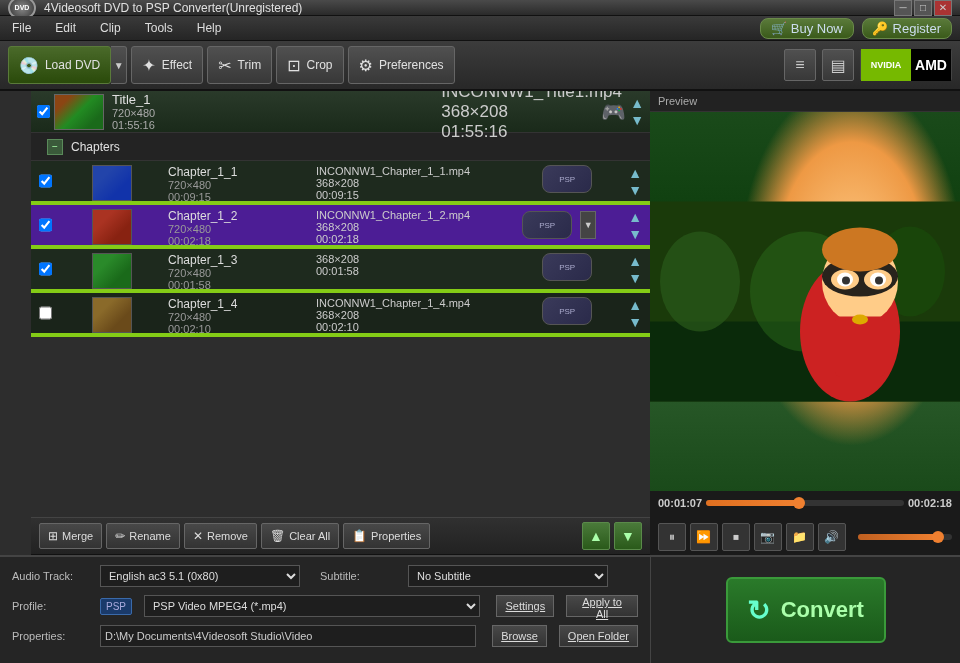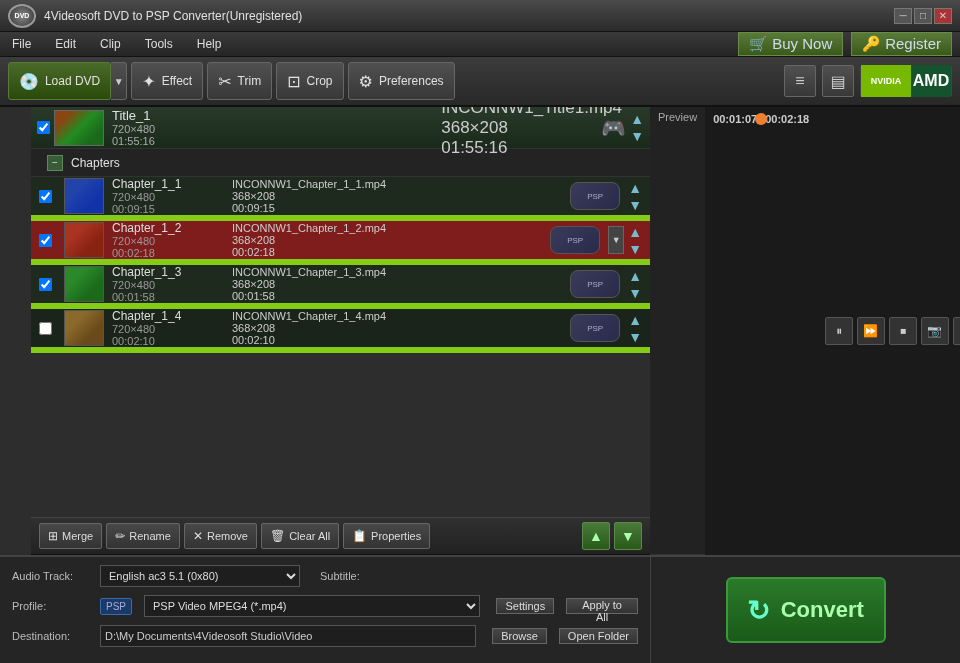--- a/index.html
+++ b/index.html
@@ -1,21 +1,21 @@
 <!DOCTYPE html>
 <html><head>
   <meta charset="utf-8">
   <style>
     * { margin: 0; padding: 0; box-sizing: border-box; }
     body { width: 960px; height: 663px; background: #2d2d2d; font-family: Arial, sans-serif; font-size: 12px; color: #e0e0e0; overflow: hidden; }
 
     
     .titlebar {
       background: linear-gradient(180deg, #4a4a4a 0%, #2a2a2a 100%);
-      height: 32px; display: flex; align-items: center; padding: 0 8px;
+      height: 16px; display: flex; align-items: center; padding: 0 8px;
       border-bottom: 1px solid #111;
     }
     .titlebar .dvd-logo {
       width: 28px; height: 24px; background: radial-gradient(circle, #888 0%, #333 100%);
       border-radius: 50%; border: 2px solid #999; margin-right: 8px;
       display: flex; align-items: center; justify-content: center;
       font-size: 7px; font-weight: bold; color: #fff;
     }
     .titlebar .title { font-size: 12px; color: #e0e0e0; flex: 1; }
     .titlebar .win-btns { display: flex; gap: 2px; }
@@ -31,21 +31,21 @@
       background: linear-gradient(180deg, #3a3a3a 0%, #252525 100%);
       height: 19px; display: flex; align-items: center; padding: 12px 8px;
       border-bottom: 1px solid #111;
     }
     .menubar .menu-items { display: flex; gap: 16px; flex: 1; }
     .menubar .menu-item { font-size: 12px; color: #ddd; cursor: pointer; padding: 2px 4px; }
     .menubar .right-btns { display: flex; gap: 8px; align-items: center; }
     .buynow-btn, .register-btn {
       background: linear-gradient(180deg, #5a7a3a 0%, #3a5a1a 100%);
       border: 1px solid #6a8a4a; padding: 2px 10px; cursor: pointer;
-      color: #cde; font-size: 15px; border-radius: 0;
+      color: #cde; font-size: 13px; border-radius: 8px;
     }
 
     
     .toolbar {
       background: linear-gradient(180deg, #3c3c3c 0%, #282828 100%);
       height: 50px; display: flex; align-items: center; padding: 0 8px; gap: 4px;
       border-bottom: 2px solid #111;
     }
     .tb-btn {
       height: 38px; background: linear-gradient(180deg, #505050 0%, #383838 100%);
@@ -64,21 +64,21 @@
     .view-btn {
       width: 32px; height: 32px; background: linear-gradient(180deg, #505050 0%, #383838 100%);
       border: 1px solid #666; border-radius: 2px; cursor: pointer;
       display: flex; align-items: center; justify-content: center; font-size: 16px; color: #ccc;
     }
     .gpu-badge {
       height: 32px; background: #1a1a1a; border: 1px solid #444; border-radius: 2px;
       display: flex; align-items: center;
     }
     .nvidia-badge { background: #76b900; width: 50px; height: 32px; display: flex; align-items: center; justify-content: center; font-size: 9px; font-weight: bold; color: #fff; }
-    .amd-badge { background: #14532d; width: 40px; height: 32px; display: flex; align-items: center; justify-content: center; font-size: 16px; font-weight: bold; color: #fff; }
+    .amd-badge { background: #000000; width: 40px; height: 32px; display: flex; align-items: center; justify-content: center; font-size: 14px; font-weight: bold; color: #fff; }
 
     .title-row {
       display: flex; align-items: center; padding: 4px 6px;
       background: linear-gradient(180deg, #2a3a2a 0%, #1a2a1a 100%);
       border-bottom: 1px solid #333; height: 42px;
     }
     .title-row .check { margin-right: 4px; }
     .title-thumb { width: 50px; height: 36px; background: #555; margin-right: 8px; border: 1px solid #666; }
     .title-info { flex: 1; }
     .title-name { font-size: 13px; color: #e0e0e0; }
@@ -88,37 +88,37 @@
     .row-icon { font-size: 14px; cursor: pointer; color: #7bc; }
 
     .chapters-header {
       display: flex; align-items: center; padding: 4px 16px;
       background: #232323; border-bottom: 1px solid #333; height: 28px;
     }
     .expand-btn { width: 16px; height: 16px; background: #3a5a3a; border: 1px solid #5a8a5a; 
       display: flex; align-items: center; justify-content: center; cursor: pointer; margin-right: 8px; font-size: 10px; color: #afa; }
 
     .chapter-row {
-      display: flex; align-items: center; padding: 4px 8px;
-      background: #1e2a1e; border-bottom: 6px solid #84cc16; height: 44px;
+      display: flex; padding: 4px 8px;
+      background: #1e2a1e; border-bottom: 4px solid #84cc16; height: 44px; gap: 28px;
     }
     .chapter-row:nth-child(even) { background: #1a241a; }
-    .chapter-row.selected { background: #7f1d1d; }
+    .chapter-row.selected { background: #4c1d95; }
     .chapter-check { margin-right: 4px; }
     .chapter-thumb { width: 40px; height: 36px; margin: 0 8px; border: 1px solid #555; }
     .chapter-info { width: 120px; }
     .chapter-name { font-size: 12px; color: #ddd; }
     .chapter-dims { font-size: 11px; color: #999; }
     .chapter-output { flex: 1; color: #ccc; font-size: 11px; }
     .psp-icon { width: 50px; height: 28px; background: linear-gradient(135deg, #3a3a5a, #2a2a4a); border: 1px solid #555; border-radius: 8px; display: flex; align-items: center; justify-content: center; font-size: 8px; color: #aac; margin-right: 8px; cursor: pointer; }
     .psp-with-dropdown { display: flex; align-items: center; }
     .psp-dd-btn { width: 16px; height: 28px; background: #444; border: 1px solid #666; cursor: pointer; display: flex; align-items: center; justify-content: center; font-size: 9px; color: #ccc; }
 
     
-    .preview-panel { width: 310px; background: #1a1a1a; display: flex; flex-direction: row; }
+    .preview-panel { width: 310px; background: #1a1a1a; display: flex; flex-direction: column; }
     .preview-label { font-size: 11px; color: #aaa; padding: 4px 8px; background: #222; border-bottom: 1px solid #333; }
     .preview-video {
       flex: 1; background: #000; overflow: hidden; position: relative;
     }
     .time-bar { padding: 6px 8px; background: #1a1a1a; font-weight: bold; }
     .time-display { display: flex; align-items: center; gap: 4px; margin-bottom: 4px; }
     .time-current { font-size: 11px; color: #ccc; }
     .time-total { font-size: 11px; color: #ccc; margin-left: auto; }
     .progress-bar-wrap { flex: 1; height: 6px; background: #333; border-radius: 3px; position: relative; cursor: pointer; }
     .progress-fill { height: 100%; background: linear-gradient(90deg, #e07020, #f08030); border-radius: 3px; }
@@ -149,22 +149,22 @@
     .settings-select {
       height: 22px; background: #1e1e1e; border: 1px solid #555; color: #ddd;
       font-size: 11px; padding: 0 4px; cursor: pointer;
     }
     .settings-select-sm { width: 200px; }
     .dest-input {
       flex: 1; height: 22px; background: #1e1e1e; border: 1px solid #555; color: #ccc;
       font-size: 11px; padding: 0 4px;
     }
     .small-btn {
-      height: 16px; background: linear-gradient(180deg, #484848 0%, #333 100%);
-      border: 1px solid #666; cursor: pointer; color: #ddd; font-size: 11px; padding: 0 8px;
+      height: 22px; background: linear-gradient(180deg, #484848 0%, #333 100%);
+      border: 1px solid #666; cursor: pointer; color: #ddd; font-size: 11px; padding: 0 8px; text-decoration: underline;
     }
     .convert-btn {
       width: 160px; height: 66px; background: linear-gradient(180deg, #2a7a2a 0%, #1a5a1a 100%);
       border: 2px solid #3a9a3a; border-radius: 6px; cursor: pointer;
       display: flex; align-items: center; justify-content: center; gap: 10px;
       color: #afa; font-size: 22px; font-weight: bold;
     }
     .convert-btn .convert-icon { font-size: 28px; color: #6fc; }
 
     
@@ -344,21 +344,20 @@
 
         <div class="chapter-row">
           <input type="checkbox" class="chapter-check" checked="" style="">
           <div class="chapter-thumb thumb-ch3" style="width:40px;height:36px;border:1px solid #555;margin:0 8px;"></div>
           <div class="chapter-info">
             <div class="chapter-name">Chapter_1_3</div>
             <div class="chapter-dims">720×480</div>
             <div class="chapter-dims">00:01:58</div>
           </div>
           <div class="chapter-output">
-            <div>INCONNW1_Chapter_1_3.mp4</div>
             <div>368×208</div>
             <div>00:01:58</div>
           </div>
           <div class="psp-icon">PSP</div>
           <div style="display:flex;flex-direction:column;gap:1px;">
             <span class="row-icon">▲</span>
             <span class="row-icon">▼</span>
           </div>
         </div>
 
@@ -471,32 +470,35 @@
   </div>
 
   <div class="settings-with-convert" style="background:#252525;border-top:2px solid #444;">
     <div class="settings-left">
       <div class="settings-row">
         <span class="settings-label">Audio Track:</span>
         <select class="settings-select settings-select-sm">
           <option>English ac3 5.1 (0x80)</option>
         </select>
         <span class="settings-label" style="margin-left:12px;">Subtitle:</span>
+        <select class="settings-select settings-select-sm">
+          <option>No Subtitle</option>
+        </select>
       </div>
       <div class="settings-row">
         <span class="settings-label">Profile:</span>
         <span style="background:#1a3a6a;border:1px solid #3a6aaa;padding:2px 5px;font-size:10px;color:#aad;margin-right:4px;border-radius:2px;">PSP</span>
         <select class="settings-select" style="width:340px;">
           <option>PSP Video MPEG4 (*.mp4)</option>
         </select>
         <button class="small-btn" style="margin-left:8px;">Settings</button>
         <button class="small-btn" style="margin-left:4px;">Apply to All</button>
       </div>
       <div class="settings-row">
-        <span class="settings-label">Destination:</span>
+        <span class="settings-label">Properties:</span>
         <input type="text" class="dest-input" value="D:\My Documents\4Videosoft Studio\Video" style="">
         <button class="small-btn" style="margin-left:8px;">Browse</button>
         <button class="small-btn" style="margin-left:4px;">Open Folder</button>
       </div>
     </div>
     <div class="convert-right">
       <div class="convert-btn">
         <span class="convert-icon">↻</span>
         <span>Convert</span>
       </div>

